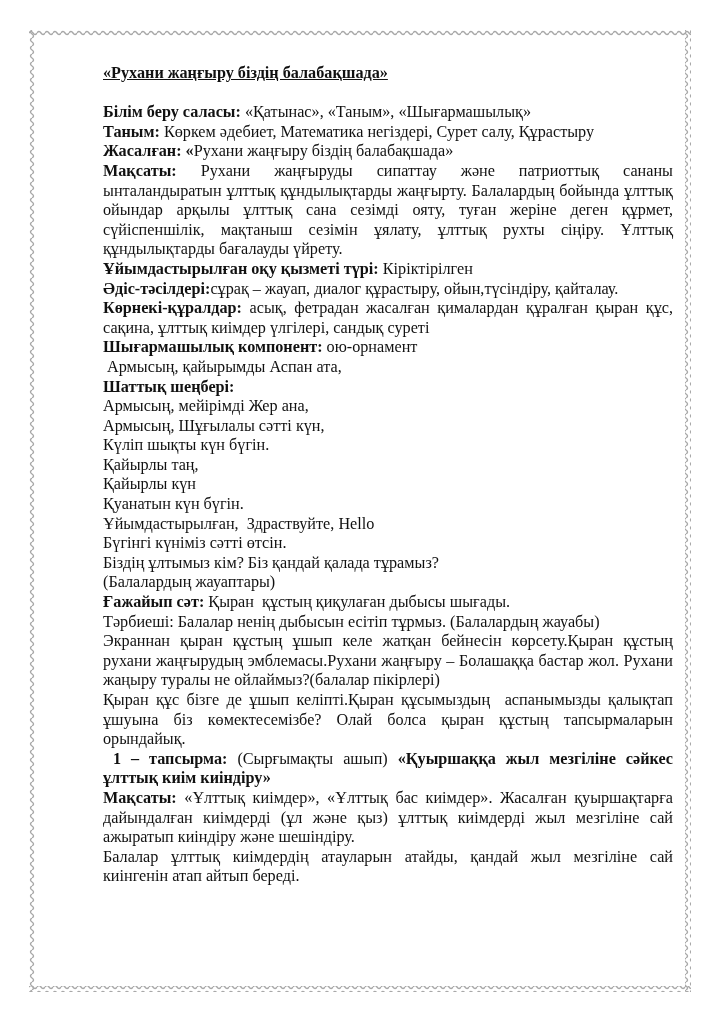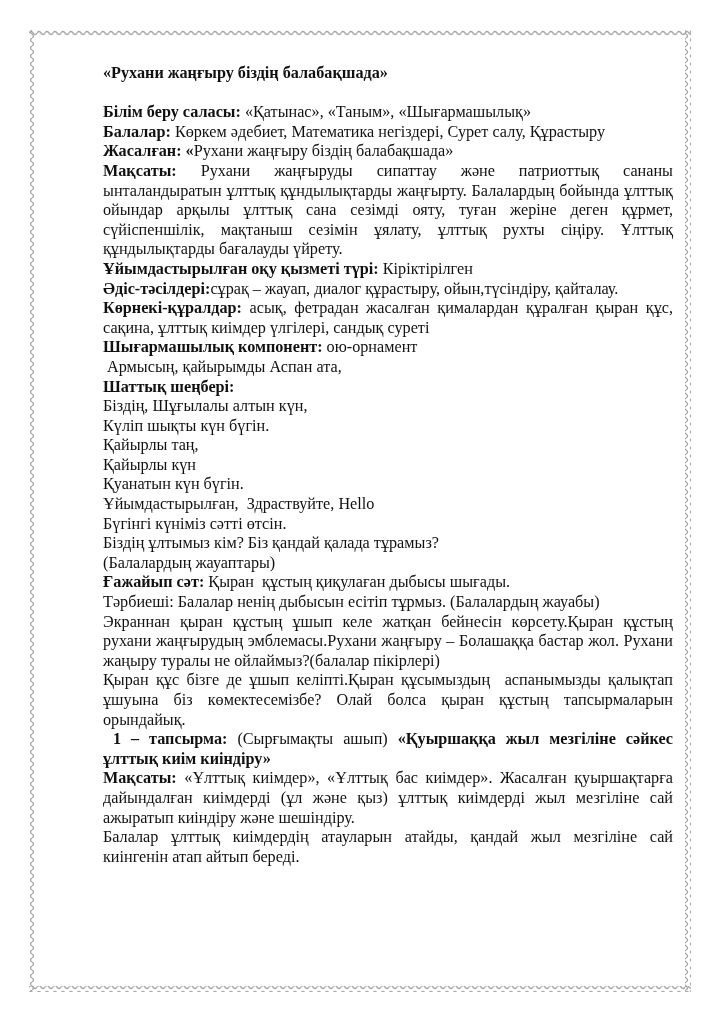--- a/index.html
+++ b/index.html
@@ -7,21 +7,21 @@
   .page-border {
     position:absolute; left:29px; top:30px; width:662px; height:962px;
     box-sizing:border-box;
   }
   .page-border svg { position:absolute; left:0; top:0; }
   .content {
     position:absolute; left:103px; top:64px; width:570px;
     font-family: "Liberation Serif", serif;
     font-size:16.2px; line-height:19.6px; color:#111;
   }
-  .title { font-weight:bold; margin:0 0 19.6px 0; }
+  .title { font-weight:bold; margin:0 0 19.6px 0;text-decoration:underline; }
   p { margin:0; }
   .j { text-align:justify; text-align-last:left; }
   b { font-weight:bold; }
 </style>
 </head>
 <body>
 
 <div class="page-border">
   <svg width="662" height="962" viewBox="0 0 662 962">
     <defs>
@@ -36,31 +36,32 @@
     <rect x="0" y="956" width="662" height="6" fill="url(#wh)"></rect>
     <rect x="0" y="0" width="6" height="962" fill="url(#wv)"></rect>
     <rect x="656" y="0" width="6" height="962" fill="url(#wv)"></rect>
   </svg>
 </div>
 
 <div class="content">
   <p class="title">«Рухани жаңғыру біздің балабақшада»</p>
 
   <p><b>Білім беру саласы:</b><span> «Қатынас», «Таным», «Шығармашылық»</span></p>
-  <p><b>Балалар:</b><span> Көркем әдебиет, Математика негіздері, Сурет салу, Құрастыру</span></p>
+  <p><b>Таным:</b><span> Көркем әдебиет, Математика негіздері, Сурет салу, Құрастыру</span></p>
   <p><b>Жасалған: «</b><span>Рухани жаңғыру біздің балабақшада»</span></p>
   <p class="j"><b>Мақсаты:</b><span> Рухани жаңғыруды сипаттау және патриоттық сананы ынталандыратын ұлттық құндылықтарды жаңғырту. Балалардың бойында ұлттық ойындар арқылы ұлттық сана сезімді ояту, туған жеріне  деген құрмет, сүйіспеншілік, мақтаныш сезімін ұялату, ұлттық рухты сіңіру. Ұлттық құндылықтарды бағалауды үйрету.</span></p>
   <p><b>Ұйымдастырылған оқу қызметі түрі:</b><span> Кіріктірілген</span></p>
   <p><b>Әдіс-тәсілдері:</b><span>сұрақ – жауап, диалог құрастыру, ойын,түсіндіру, қайталау.</span></p>
   <p class="j"><b>Көрнекі-құралдар:</b><span> асық, фетрадан жасалған қималардан құралған қыран құс, сақина, ұлттық киімдер үлгілері, сандық суреті</span></p>
   <p><b>Шығармашылық компонент:</b><span> ою-орнамент</span></p>
 
   <p style="white-space:pre"> Армысың, қайырымды Аспан ата,</p>
   <p><b>Шаттық шеңбері:</b></p>
-  <p>Біздің, Шұғылалы алтын күн,</p>
+  <p>Армысың, мейірімді Жер ана,</p>
+  <p>Армысың, Шұғылалы сәтті күн,</p>
   <p>Күліп шықты күн бүгін.</p>
   <p>Қайырлы таң,</p>
   <p>Қайырлы күн</p>
   <p>Қуанатын күн бүгін.</p>
   <p style="white-space:pre">Ұйымдастырылған,  Здраствуйте, Hello</p>
   <p>Бүгінгі күніміз сәтті өтсін.</p>
   <p>Біздің ұлтымыз кім? Біз қандай қалада тұрамыз?</p>
   <p>(Балалардың жауаптары)</p>
 
   <p style="white-space:pre-wrap"><b>Ғажайып сәт:</b><span> Қыран  құстың қиқулаған дыбысы шығады.</span></p>

